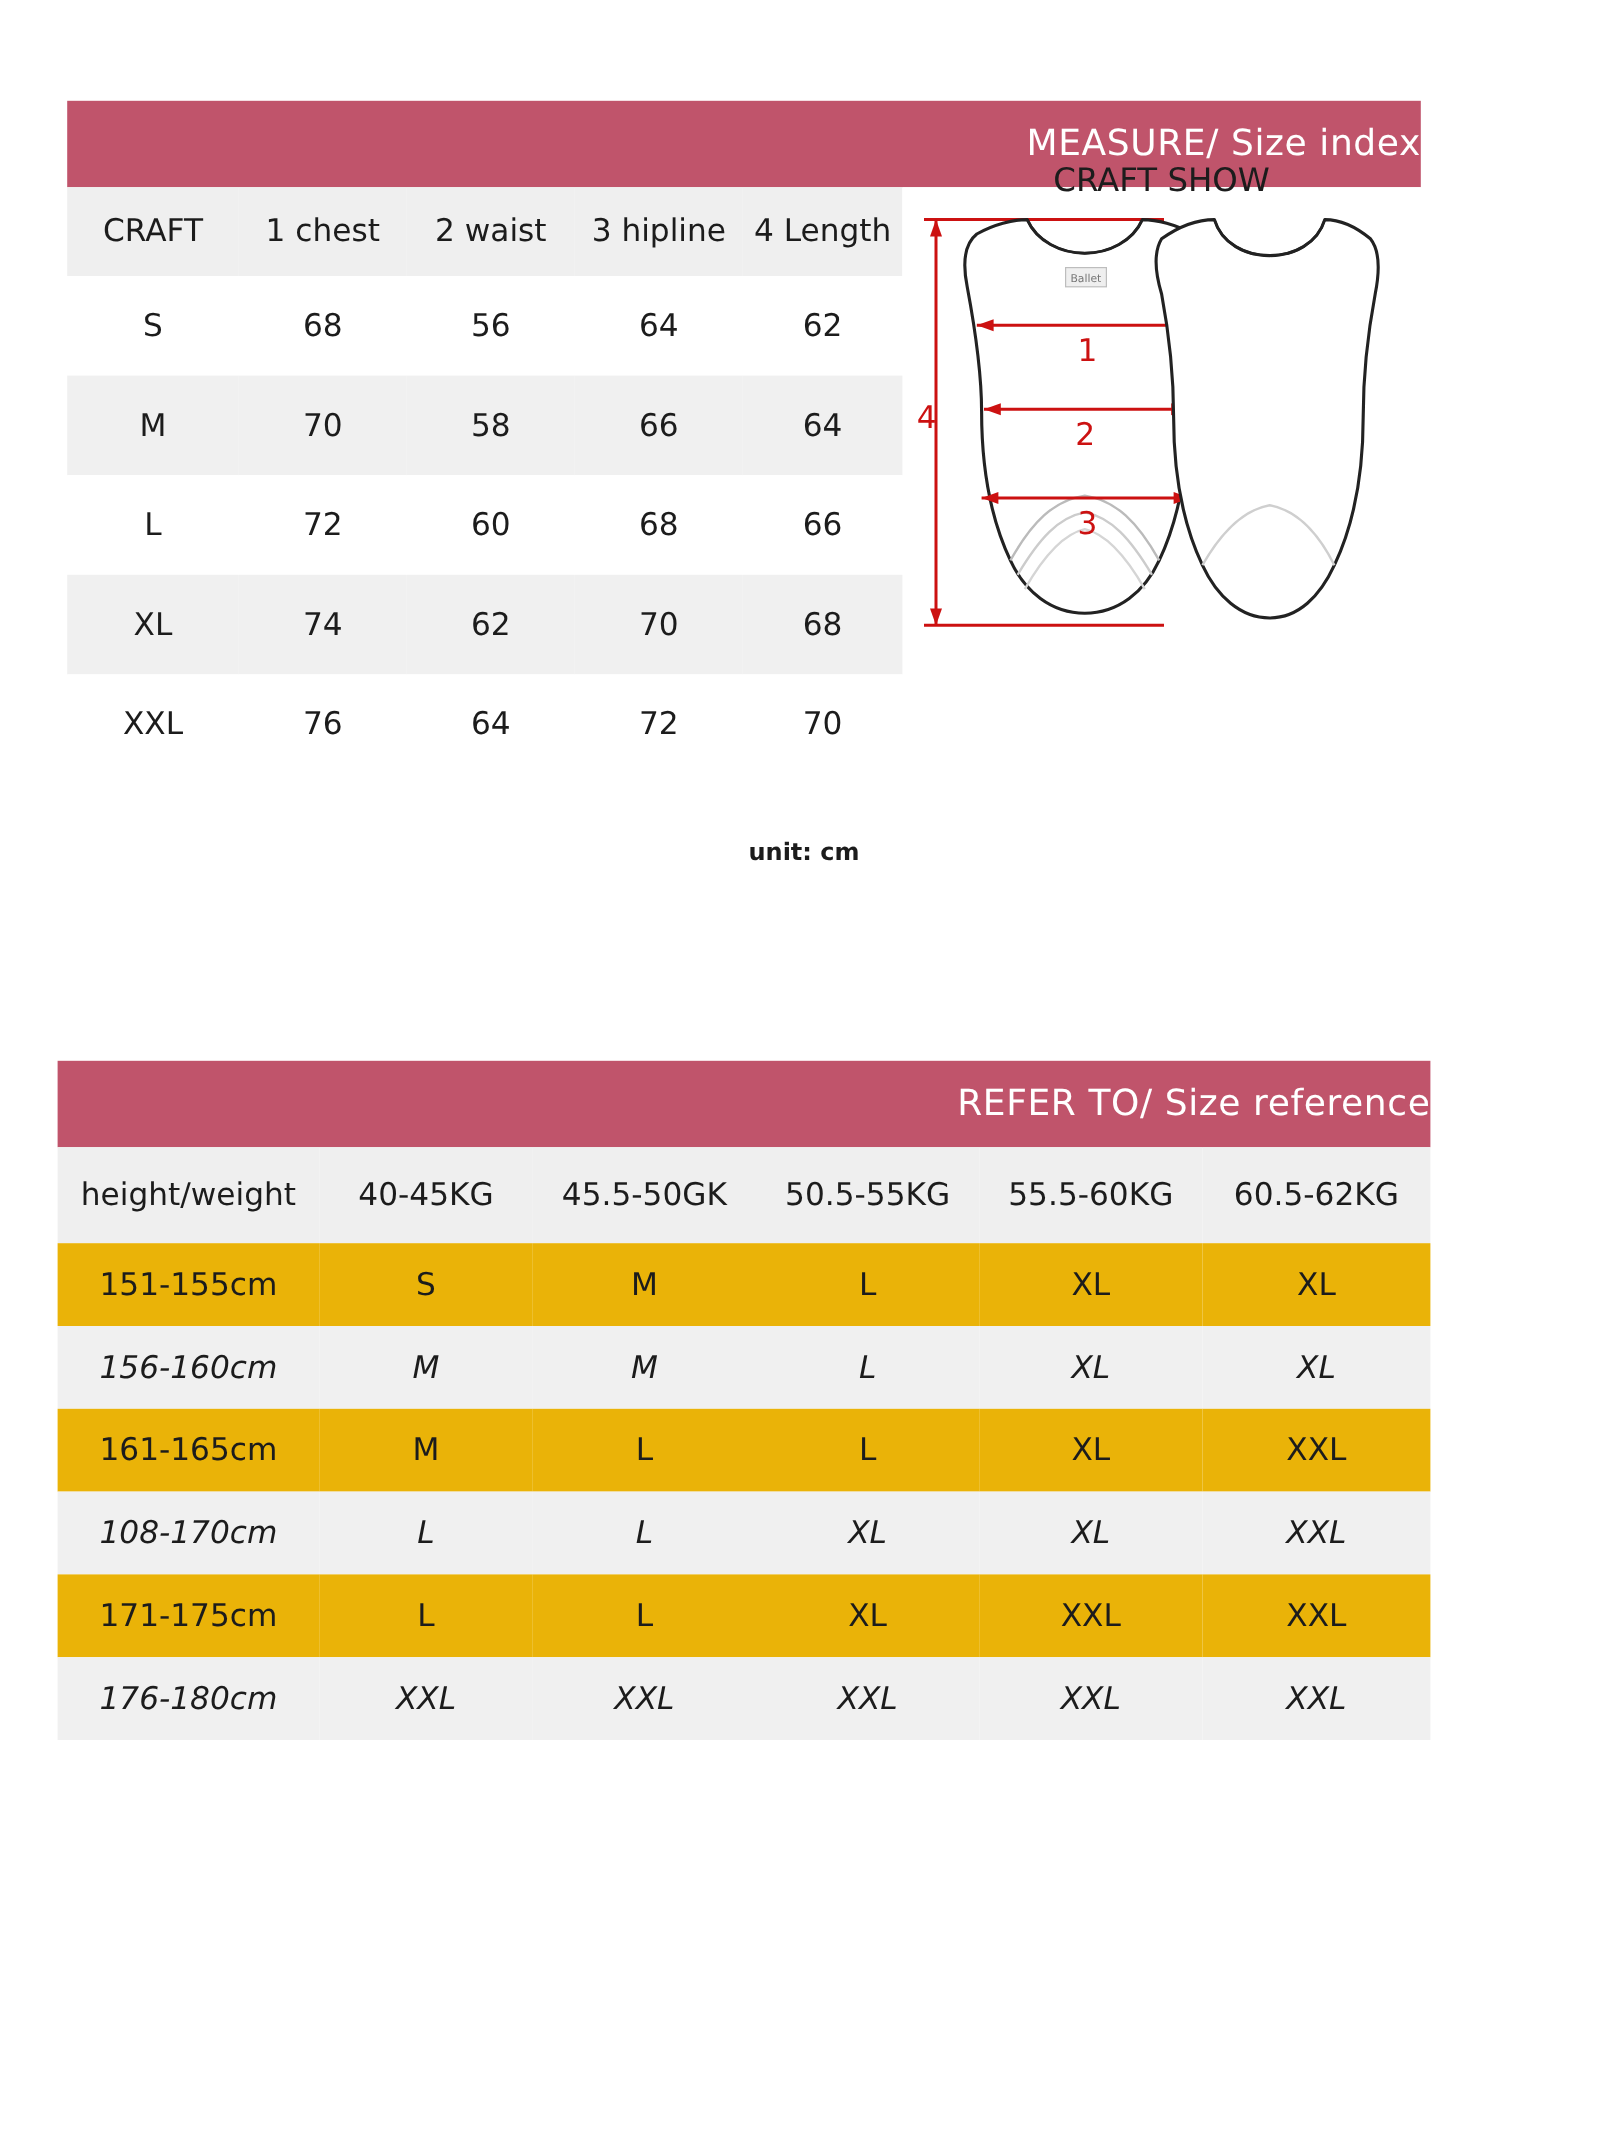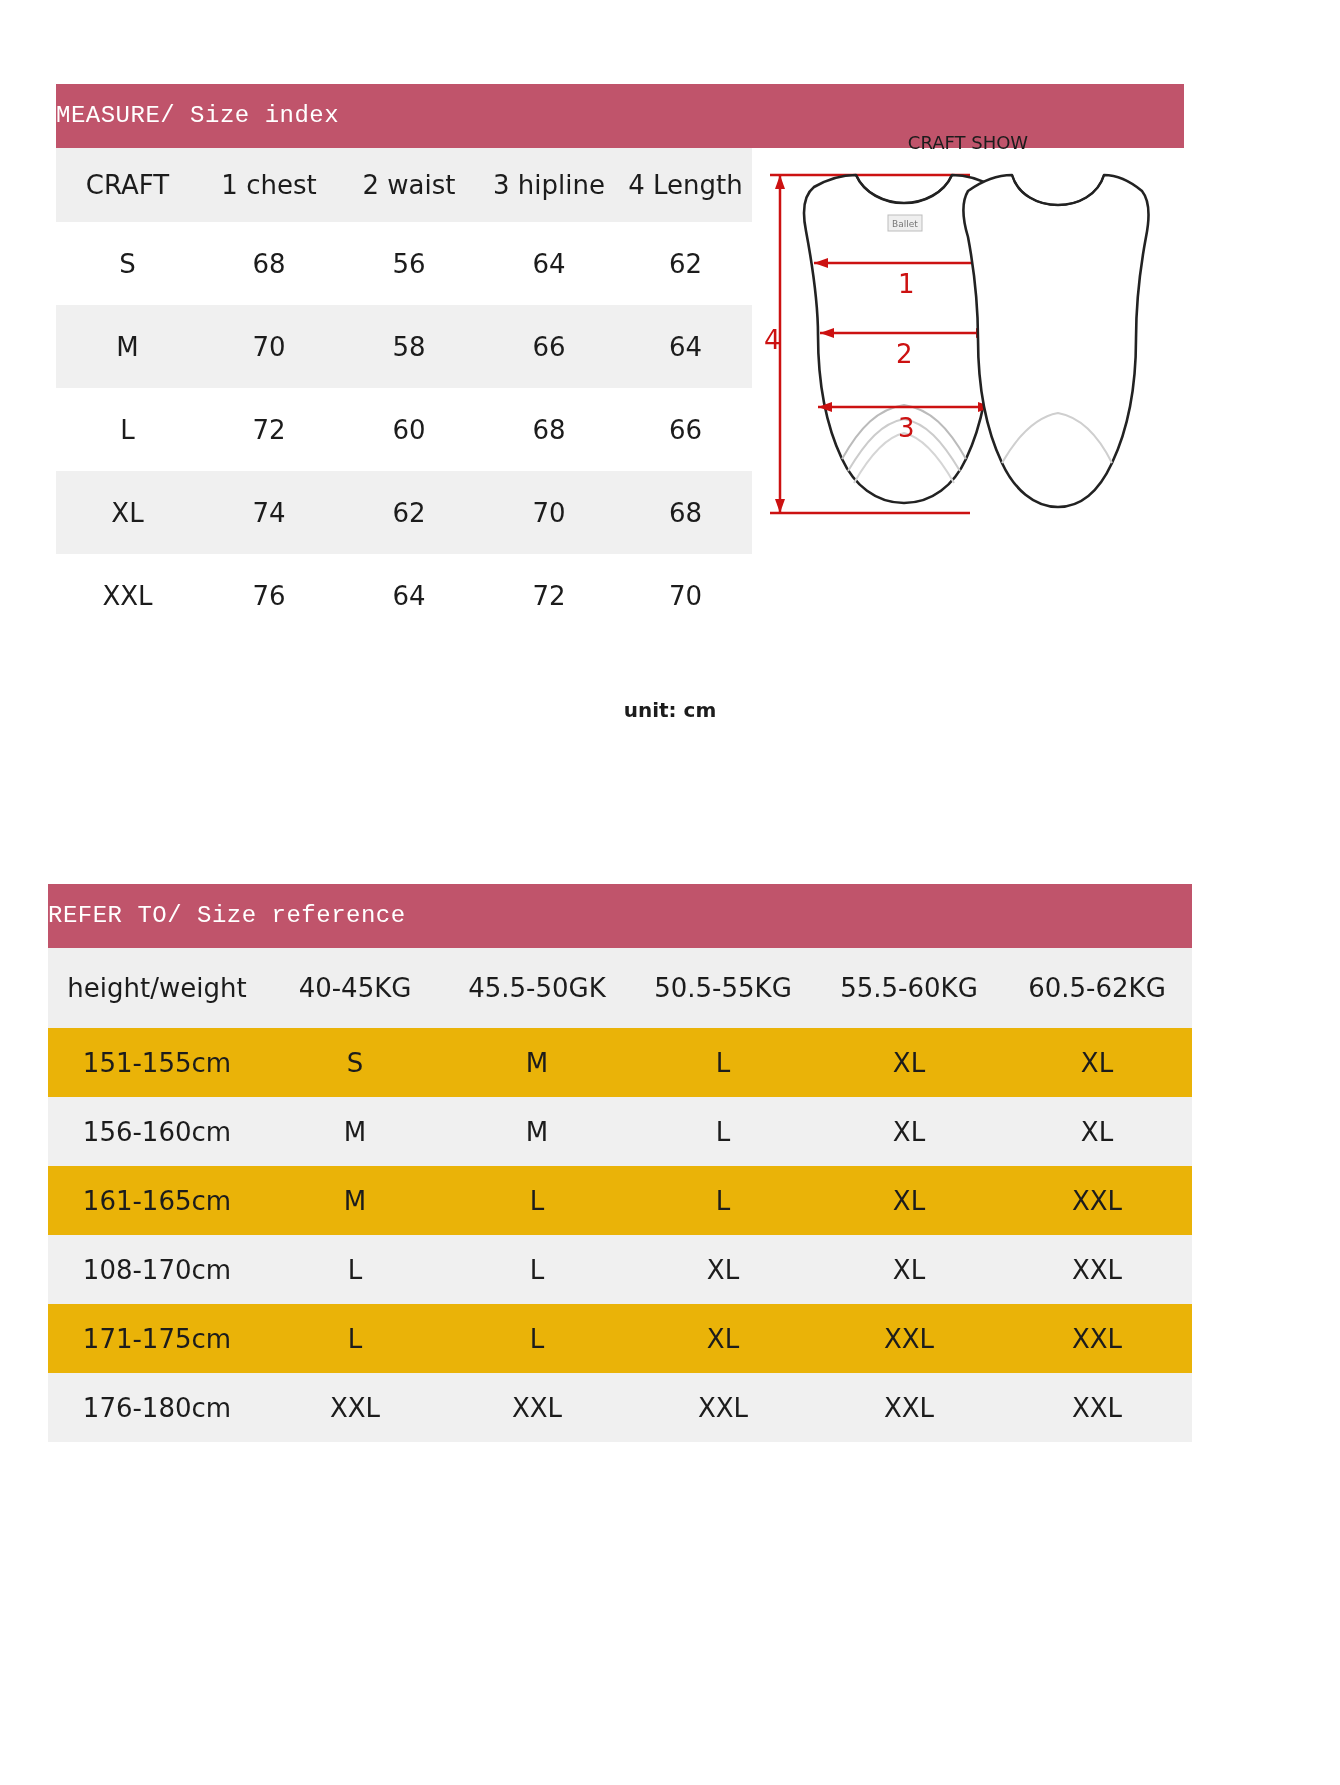--- a/index.html
+++ b/index.html
@@ -27,26 +27,25 @@
   
   .measure-wrap {
     position: absolute;
     left: 56px;
     top: 84px;
     width: 1128px;
   }
   .band {
     background: #c0546b;
     color: #ffffff;
-    text-align: left;
-    font-size: 24px;
+    text-align: right;
+    font-size: 30px;
     letter-spacing: .5px;
     padding: 18px 0 19px 0;
     font-weight: 400;
-    font-family: Liberation Mono, monospace;
   }
   table.grid {
     width: 100%;
     border-collapse: collapse;
     table-layout: fixed;
   }
   table.grid td, table.grid th {
     text-align: center;
     font-weight: 400;
     font-size: 26px;
@@ -112,20 +111,21 @@
     height: 78px;
     font-size: 27px;
   }
   .r-row td {
     height: 67px;
     background: #eab308;
     font-size: 26px;
   }
   .r-row.alt td {
     background: #f0f0f0;
+    font-style: italic;
   }
   .r-first {
     font-size: 26px;
   }
 
   
   .craft-svg { display: block; margin: 0 auto; }
 </style>
 </head>
 <body>
@@ -147,21 +147,21 @@
       </colgroup>
       <tbody>
         <tr class="m-head">
           <td>CRAFT</td>
           <td>1 chest</td>
           <td>2 waist</td>
           <td>3 hipline</td>
           <td>4 Length</td>
           <td rowspan="6" class="craft-cell">
             <div style="position:relative; width:432px; height:468px;">
-              <div style="position:absolute; left:0; top:-52px; width:432px; height:72px; display:flex; align-items:center; justify-content:center; font-size:18px;">CRAFT SHOW</div>
+              <div style="position:absolute; left:0; top:-52px; width:432px; height:72px; display:flex; align-items:center; justify-content:center; font-size:27px;">CRAFT SHOW</div>
               <svg class="craft-svg" width="432" height="380" viewBox="0 0 432 380">
 
                 <line x1="18" y1="16" x2="218" y2="16" stroke="#cc1111" stroke-width="2.5"></line>
                 <line x1="18" y1="354" x2="218" y2="354" stroke="#cc1111" stroke-width="2.5"></line>
 
                 <line x1="28" y1="16" x2="28" y2="354" stroke="#cc1111" stroke-width="2.5"></line>
                 <polygon points="28,16 23,30 33,30" fill="#cc1111"></polygon>
                 <polygon points="28,354 23,340 33,340" fill="#cc1111"></polygon>
                 <text x="12" y="190" font-family="DejaVu Sans, sans-serif" font-size="26" fill="#cc1111">4</text>
 

